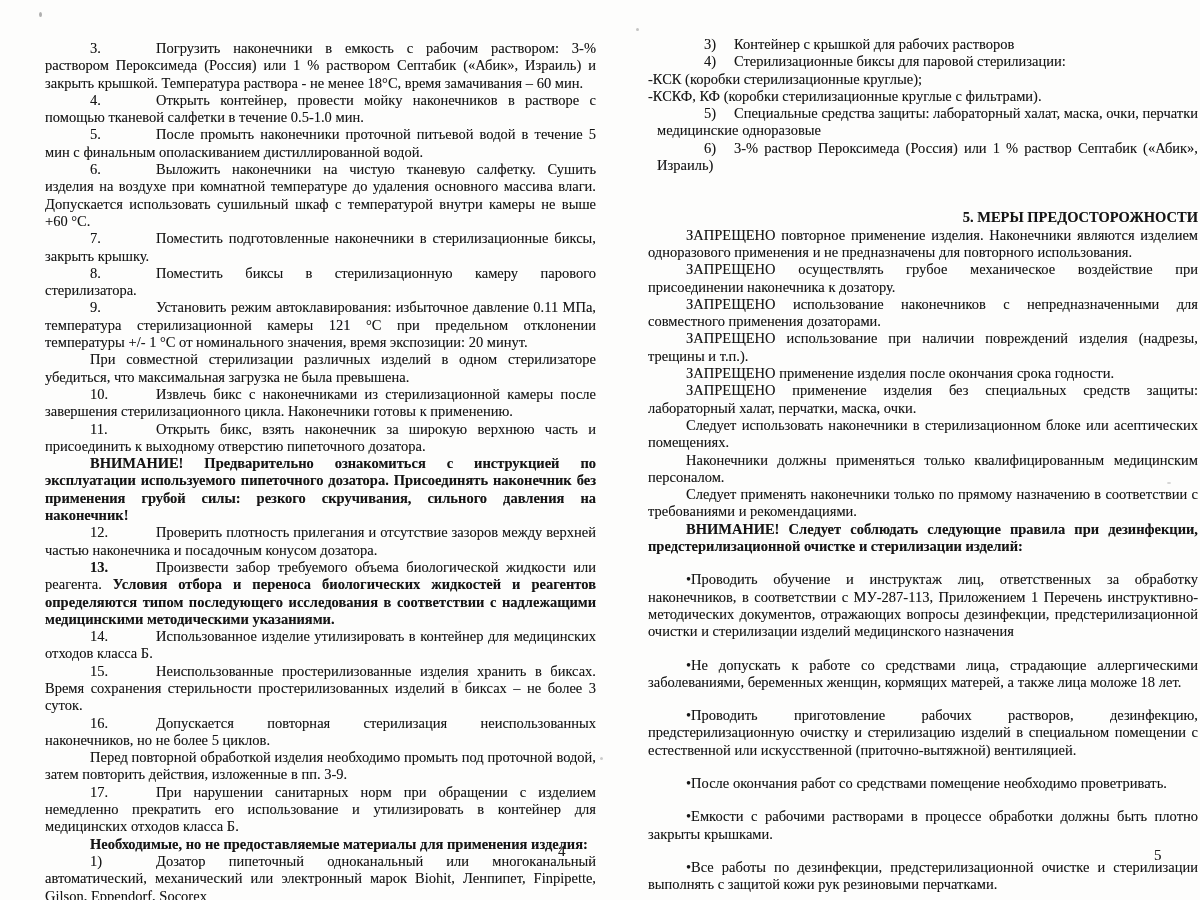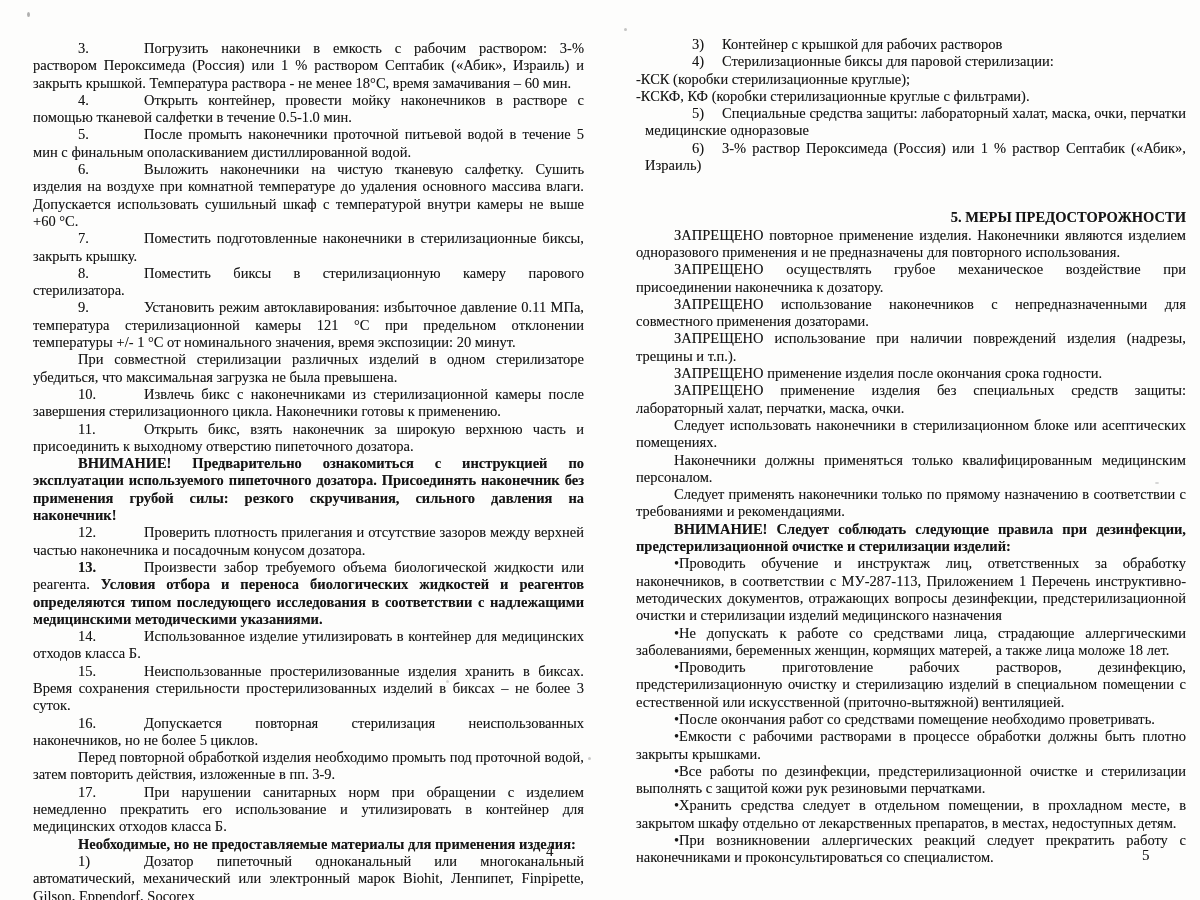--- a/index.html
+++ b/index.html
@@ -2,35 +2,35 @@
 <html><head>
 <meta charset="utf-8">
 <style>
   html,body{margin:0;padding:0;}
   body{
     width:1200px;height:900px;overflow:hidden;
     background:#fdfdfc;
     font-family:"Liberation Serif", serif;
     color:#151515;
   }
-  .scan{position:absolute;left:0;top:0;width:1088px;height:900px;background:#fdfdfc;}
+  .scan{position:absolute;left:12px;top:0;width:1088px;height:900px;background:#fdfdfc;}
   .col{
     position:absolute;
     font-size:14.5px;line-height:17.3px;
     text-align:justify;
     text-shadow:0 0 0.6px rgba(30,30,30,0.38);
   }
   .page-left{left:33px;top:40px;width:551px;}
   .page-right{left:636px;top:36px;width:550px;}
   .col p{margin:0;padding:0;}
   .page-left p{text-indent:45px;}
   .page-right p{text-indent:38px;}
   .col p.flush{text-indent:0;}
   .col p.heading{margin-top:35px;text-align:right;}
-  .col p.bullet{margin-top:0;}
+  .col p.bullet{margin-top:16px;}
   .num{display:inline-block;text-indent:0;}
   .page-left .num{min-width:66px;}
   .page-right .num{min-width:30px;margin-left:9px;}
   .b{font-weight:bold;}
   .pageno{
     position:absolute;font-size:15px;color:#1b1b1b;
     text-shadow:0 0 0.6px rgba(30,30,30,0.38);
   }
   .pageno-left{left:546px;top:843px;}
   .pageno-right{left:1142px;top:847px;}

